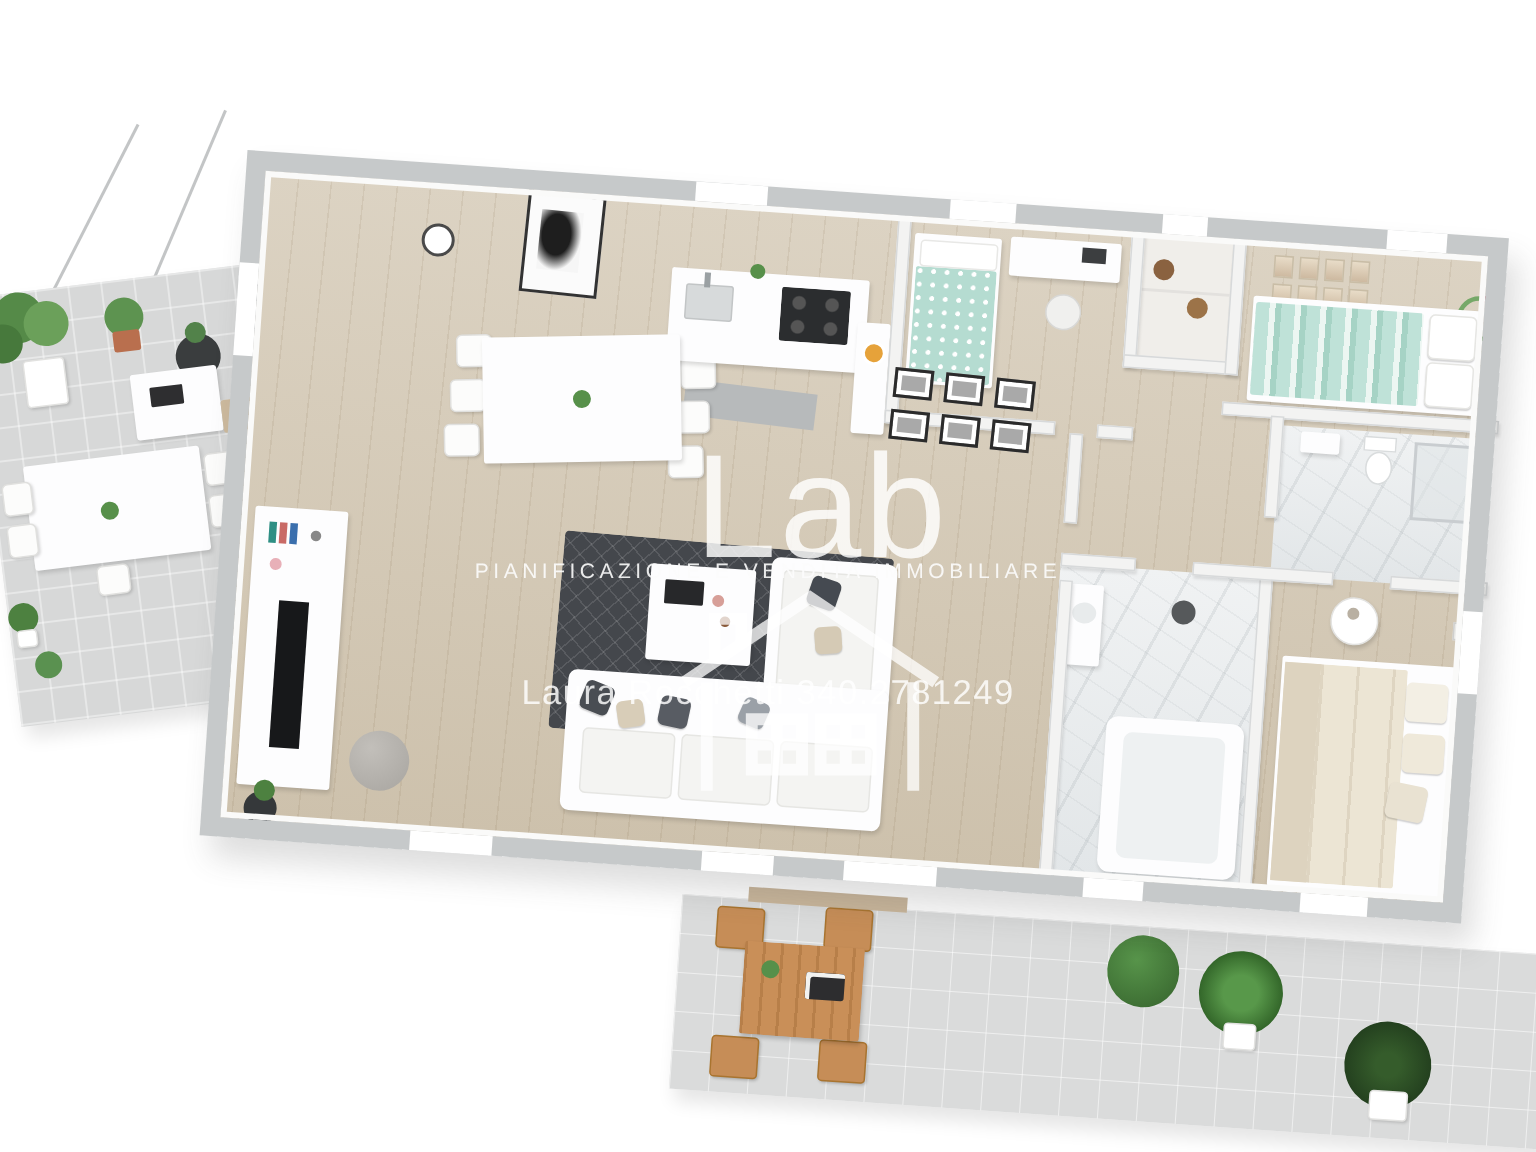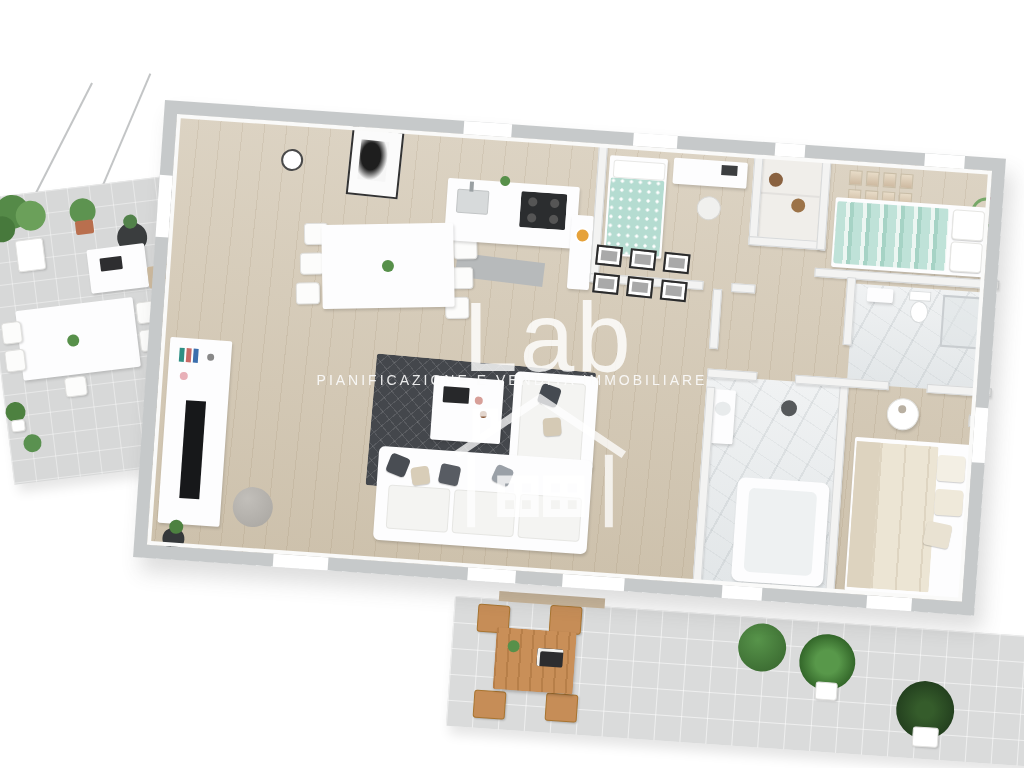--- a/index.html
+++ b/index.html
@@ -243,15 +243,16 @@
   <div class="a" style="left:0;top:0;width:1024px;height:768px;z-index:60;pointer-events:none;">
     <div class="a wm" style="top:372px;font-size:14px;letter-spacing:3px;color:rgba(252,252,252,.9);">PIANIFICAZIONE E VENDITA IMMOBILIARE</div>
     <div class="a wm" style="top:288px;padding-left:72px;font-size:98px;font-weight:100;letter-spacing:2px;line-height:1;">Lab</div>
     <svg class="a" viewBox="0 0 220 170" style="top:386px;left:calc(50% - 72px);width:200px;height:150px;fill:none;stroke:rgba(255,255,255,.75);stroke-width:9;">
       <path d="M15 78 L110 14 L205 78"></path>
       <path d="M38 62 V30 H58 V47"></path>
       <path d="M32 78 V160 M188 78 V160"></path>
       <path d="M66 106 h38 v38 h-38 z M85 106 v38 M66 125 h38"></path>
       <path d="M118 106 h38 v38 h-38 z M137 106 v38 M118 125 h38"></path>
     </svg>
+    <div class="a wm" style="top:448px;font-size:23px;letter-spacing:1px;">Laura Rocchetti 340.2781249</div>
   </div>
 
 </div>
 
 </body></html>

